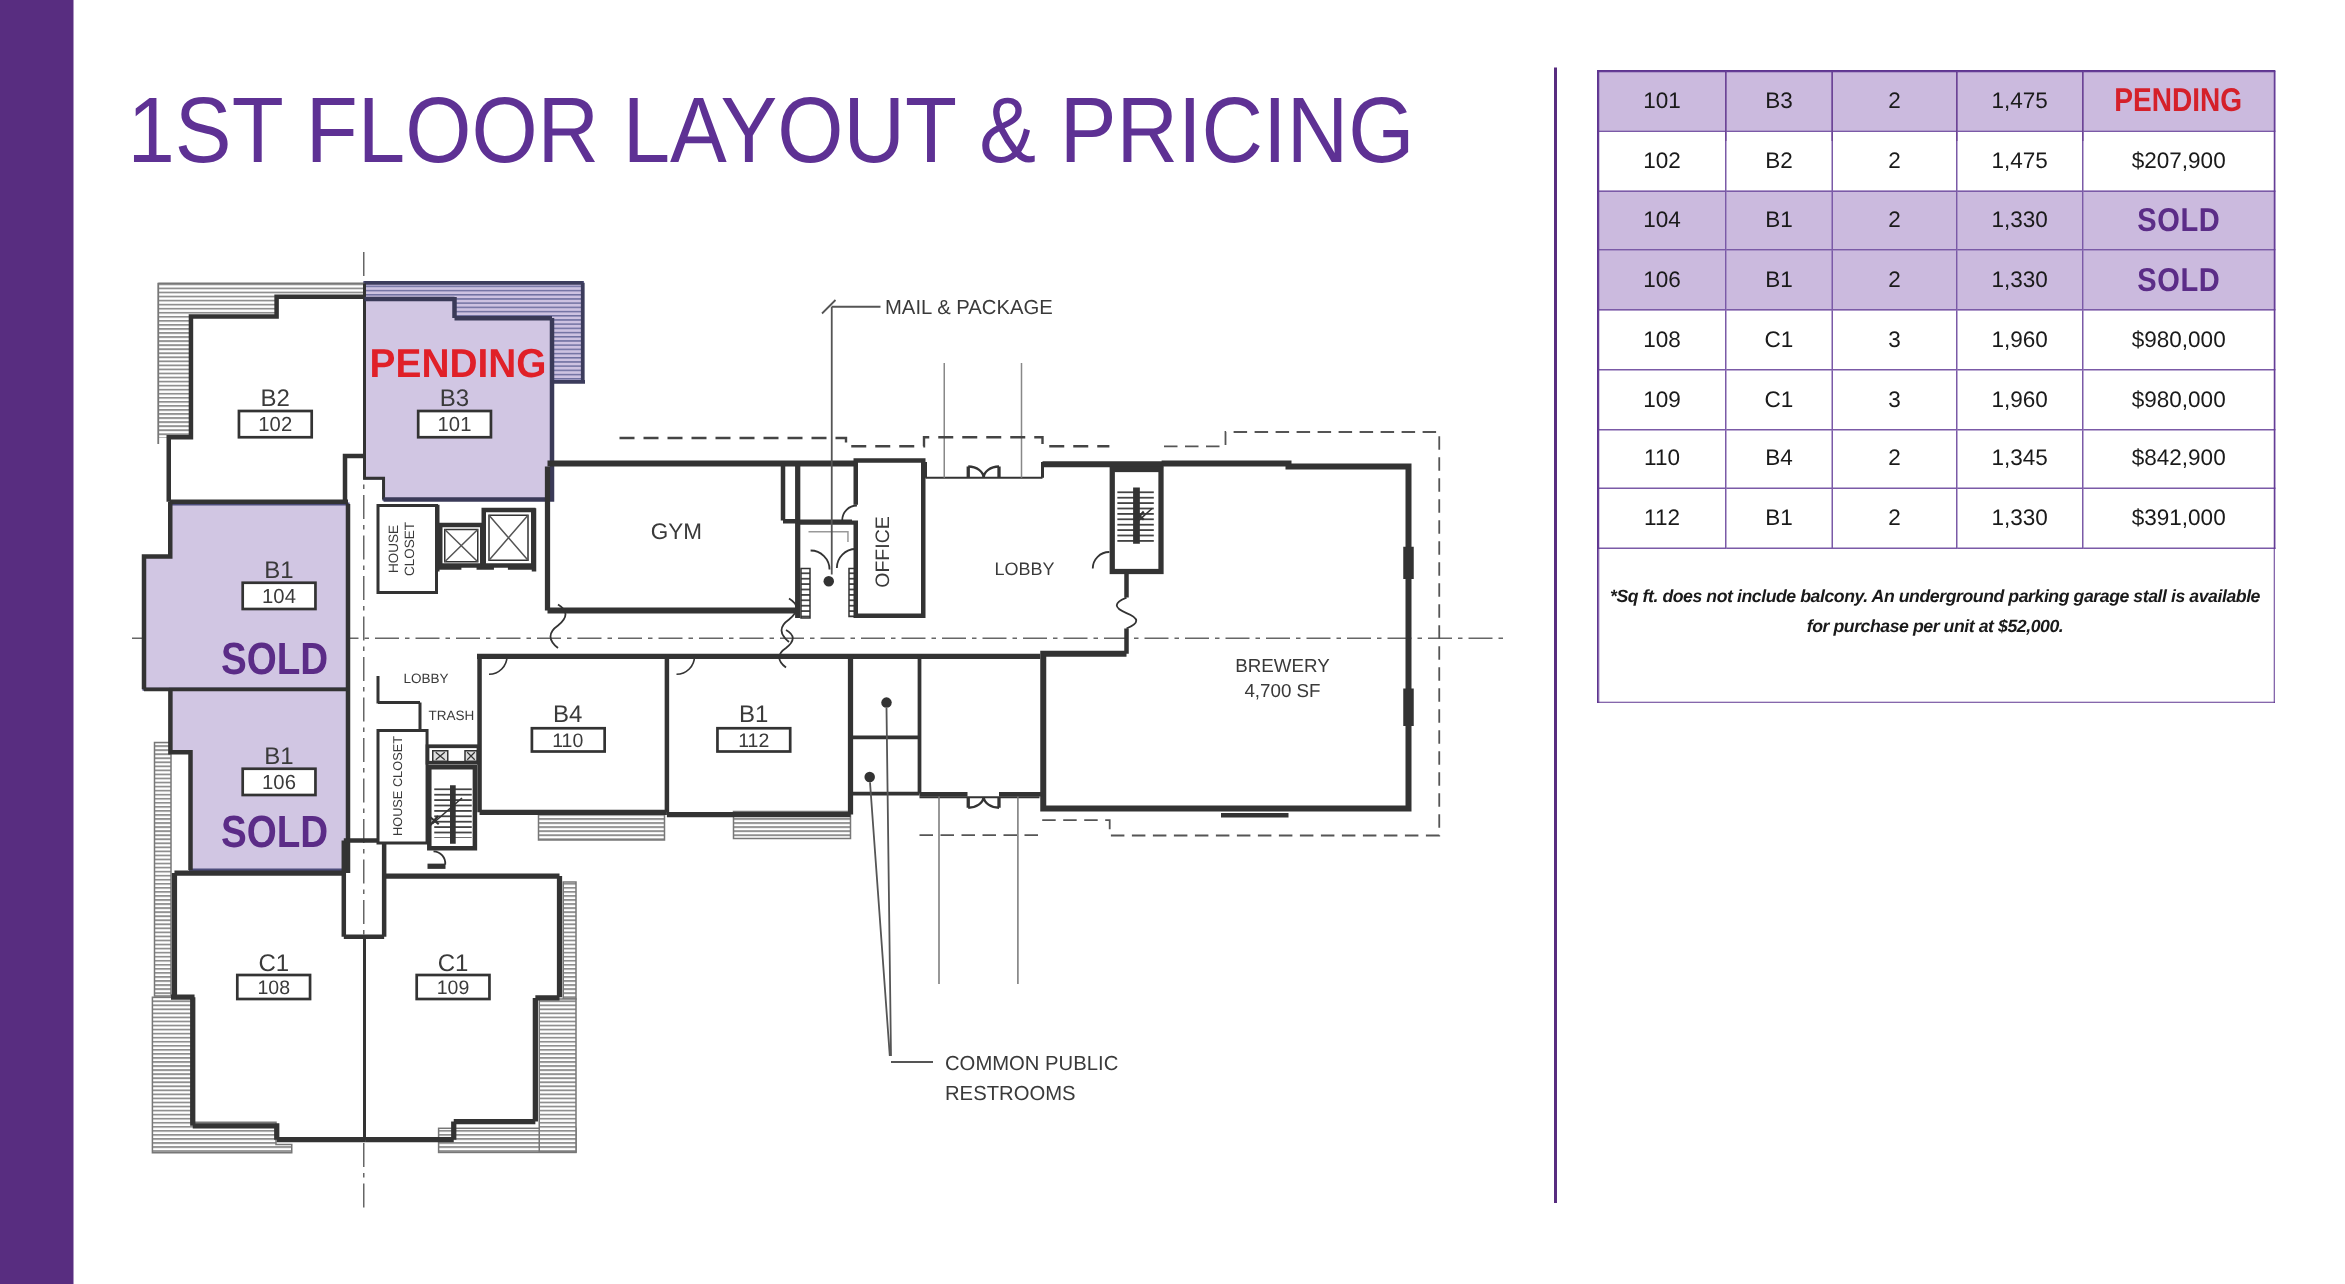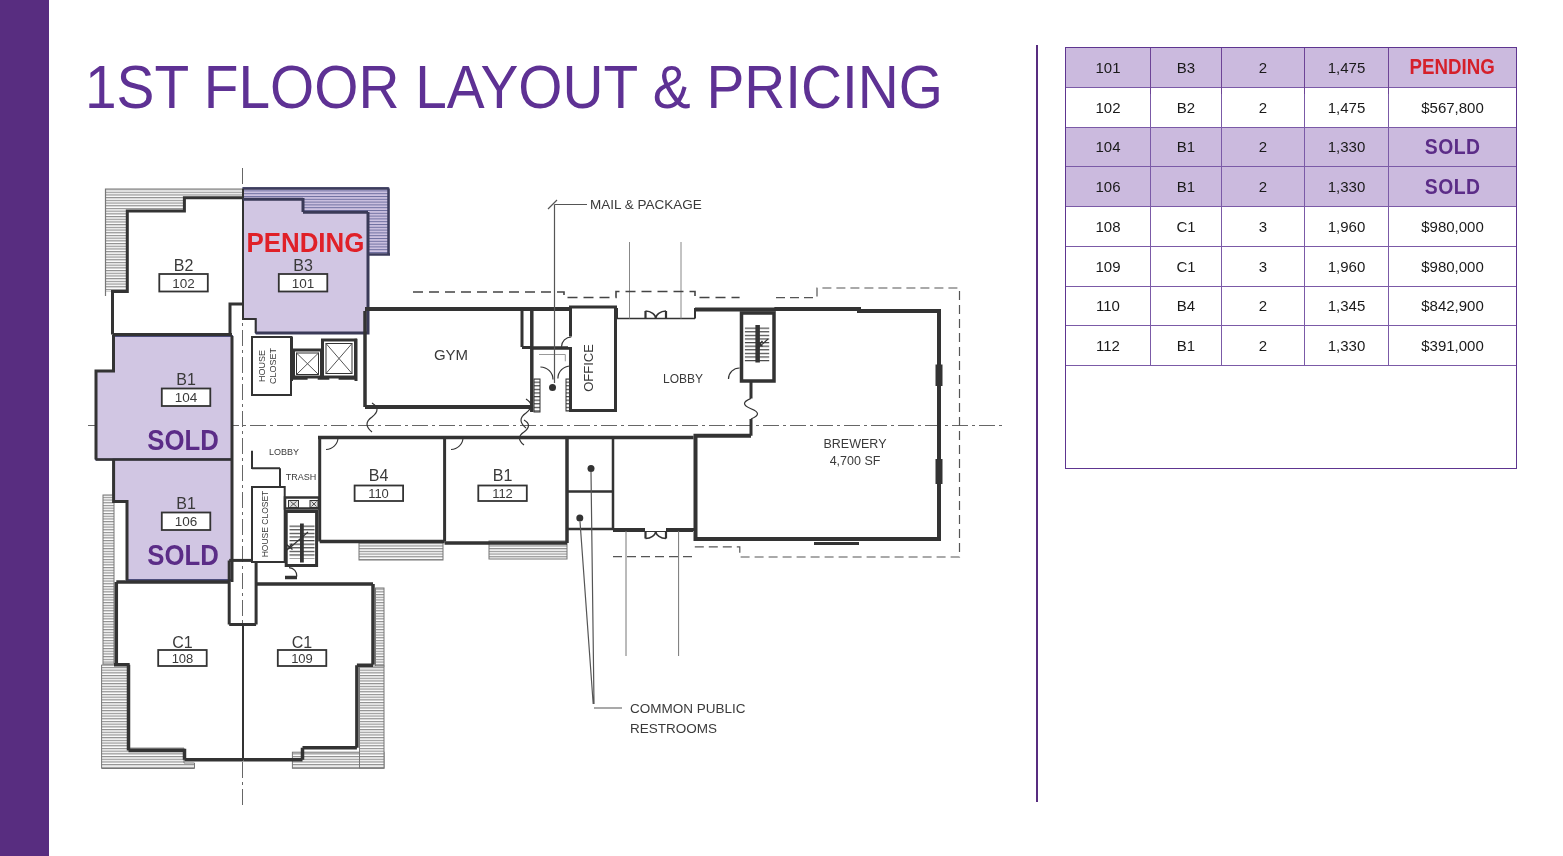--- a/index.html
+++ b/index.html
@@ -294,21 +294,21 @@
             <td>2</td>
             <td>1,475</td>
             <td style="color:#d5202a;font-weight:bold;"><span style="display:inline-block;font-size:22px;transform:scaleX(0.85);letter-spacing:0;">PENDING</span></td>
           </tr>
 
     <tr style="height:39.75px;">
             <td>102</td>
             <td>B2</td>
             <td>2</td>
             <td>1,475</td>
-            <td>$567,800</td>
+            <td>$207,900</td>
           </tr>
 
     <tr style="height:39.75px;background:#cbbade;">
             <td>104</td>
             <td>B1</td>
             <td>2</td>
             <td>1,330</td>
             <td style="color:#5b2c87;font-weight:bold;"><span style="display:inline-block;font-size:22px;transform:scaleX(0.88);letter-spacing:0.5px;">SOLD</span></td>
           </tr>
 
@@ -350,19 +350,22 @@
             <td>2</td>
             <td>1,330</td>
             <td>$391,000</td>
           </tr>
   </tbody>
       </table>
   <style>
     #data td{border:1px solid #7b5aa7;}
   </style>
 
+  <div style="margin-top:21px;width:451px;text-align:center;font-style:italic;font-weight:bold;font-size:11.8px;letter-spacing:-0.3px;line-height:20px;color:#1a1a1a;">
+    <div style="width:470px;margin-left:-10px;">*Sq ft. does not include balcony. An underground parking garage stall is available<br>for purchase per unit at $52,000.</div>
+  </div>
 </div>
 
 <div class="abs" style="left:1065px;top:47px;width:451.5px;height:421.5px;border:1.5px solid #5e3590;"></div>
 
 <div class="abs" style="left:1036px;top:45px;width:1.5px;height:757px;background:#582d80;"></div>
 
 </div>
 
 </body></html>

